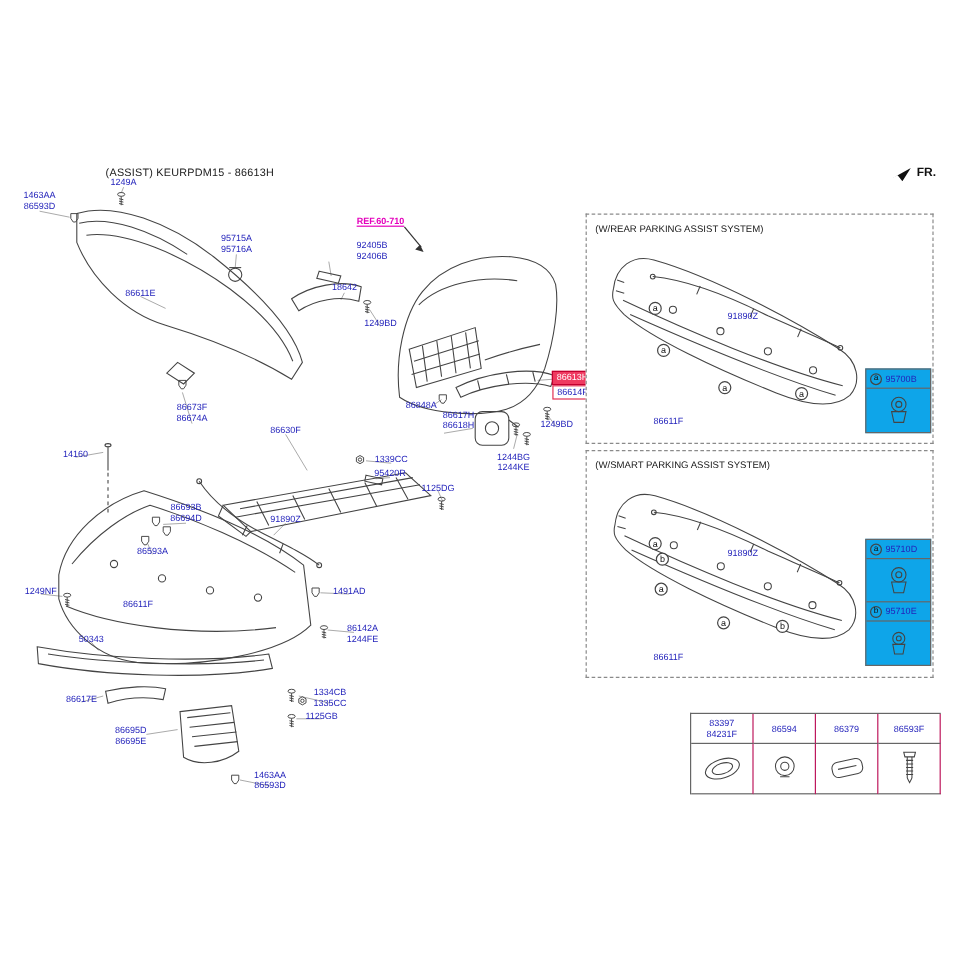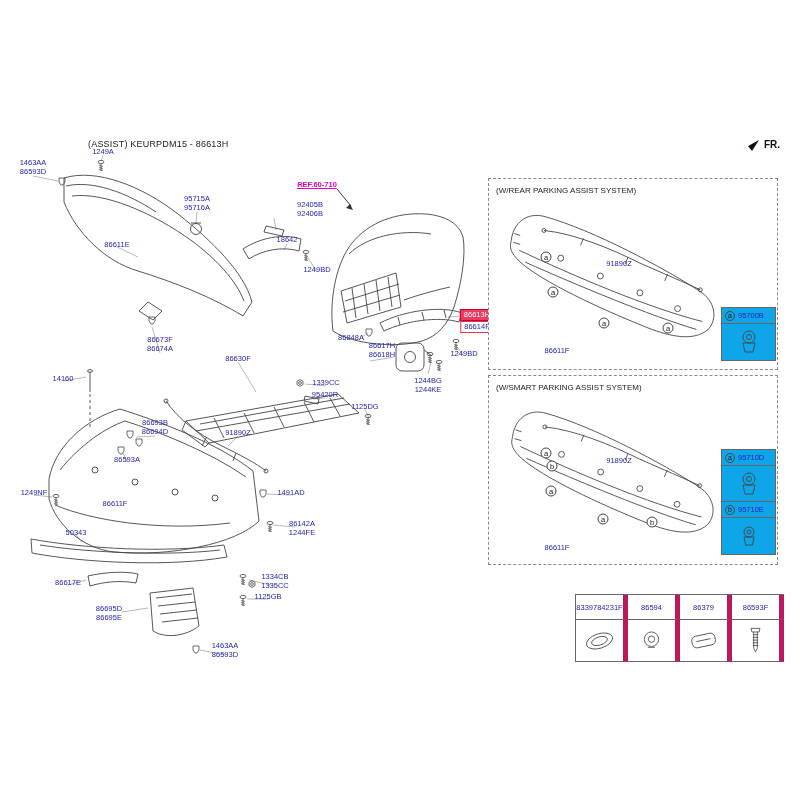--- a/index.html
+++ b/index.html
@@ -31,21 +31,21 @@
   .legend-head { display:flex; align-items:center; gap:3px; padding:2px 3px; border-bottom:1px solid #666;
                  font-size:7.5px; color:#2323bb; height:16px; }
   .lkey { display:inline-flex; align-items:center; justify-content:center; width:10px; height:10px;
           border:1px solid #444; border-radius:50%; font-size:7px; color:#111; flex:0 0 auto; }
   .legend-icon-cell { height:36px; display:flex; align-items:center; justify-content:center;
                       border-bottom:1px solid #666; }
   .legend > :last-child { border-bottom:none; }
 
   .var-table { position:absolute; left:575px; top:594px; display:grid;
                grid-template-columns:repeat(4, 52px); border-top:1px solid #666; border-left:1px solid #666; }
-  .vt-cell { border-right:5px solid #be185d; border-bottom:1px solid #666; display:flex; flex-direction:row;
+  .vt-cell { border-right:1px solid #be185d; border-bottom:1px solid #666; display:flex; flex-direction:column;
              align-items:center; justify-content:center; }
   .vt-head { height:25px; font-size:7.5px; line-height:9px; color:#2323bb; text-align:center; cursor:pointer; }
   .vt-icon { height:42px; }
 </style>
 </head>
 <body>
 
 <div class="canvas">
 
   <div class="page-title">(ASSIST) KEURPDM15 - 86613H</div>

